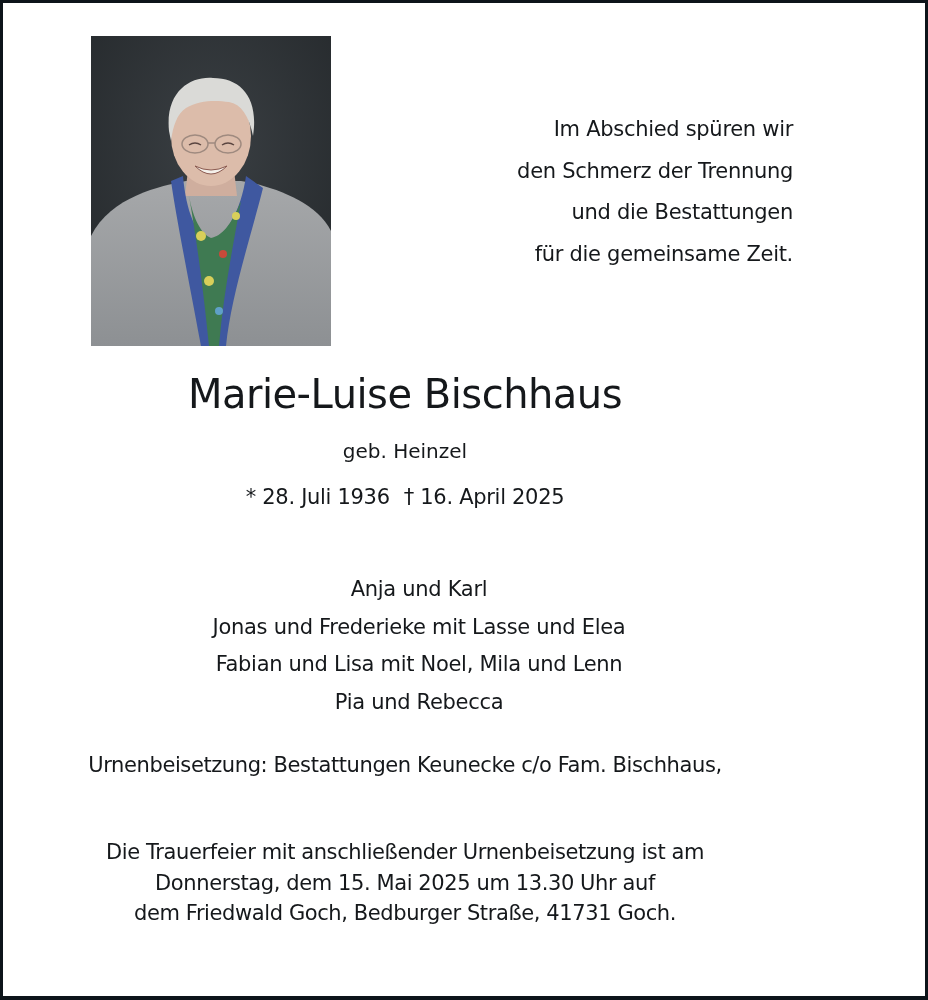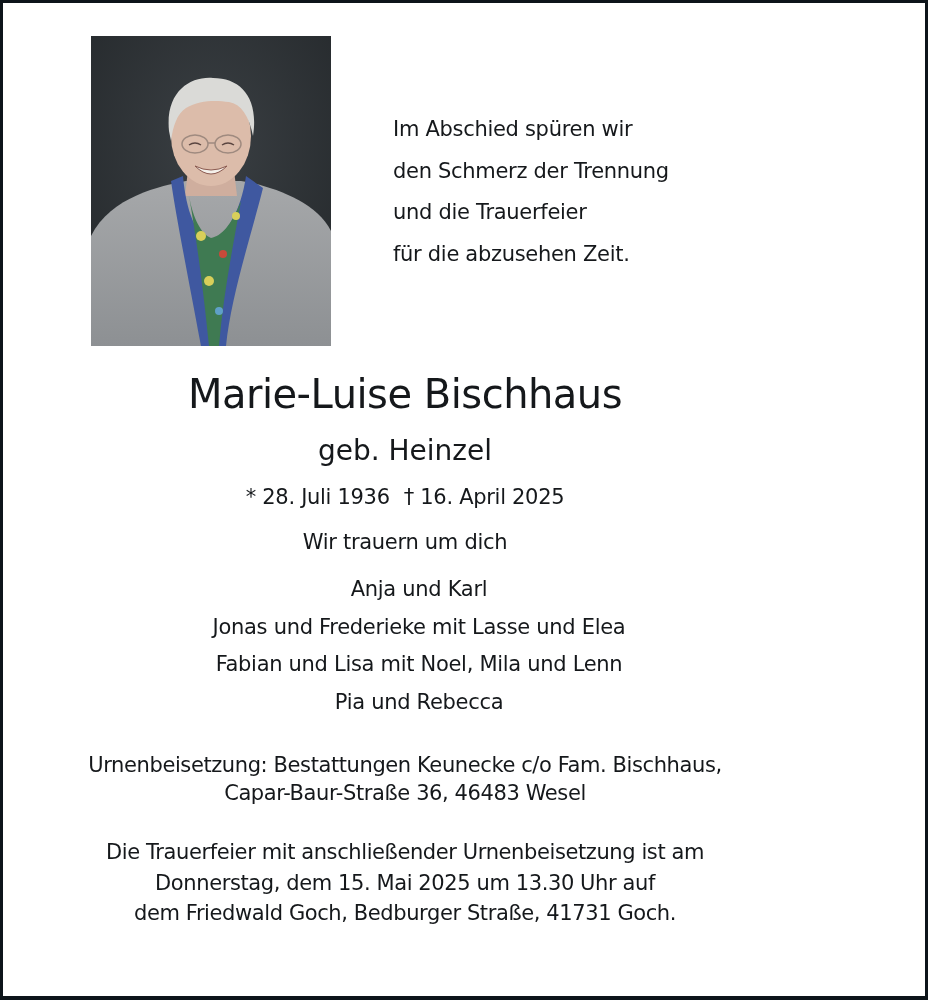--- a/index.html
+++ b/index.html
@@ -31,21 +31,21 @@
       height: 310px;
       overflow: hidden;
       background: #2e3337;
     }
     .photo svg { display: block; }
     .verse {
       position: absolute;
       left: 390px;
       top: 106px;
       width: 400px;
-      text-align: left;
+      text-align: right;
       font-size: 21px;
       line-height: 41.5px;
       letter-spacing: -0.3px;
     }
     .verse div { white-space: nowrap; }
     .center-block {
       position: absolute;
       left: 0;
       width: 804px;
       text-align: center;
@@ -54,21 +54,21 @@
     .name {
       top: 363px;
       font-size: 40px;
       line-height: 56px;
       letter-spacing: -0.5px;
       font-weight: normal;
       margin: 0;
     }
     .maiden {
       top: 432px;
-      font-size: 28px;
+      font-size: 20px;
       line-height: 32px;
     }
     .dates {
       top: 477px;
       font-size: 21px;
       line-height: 34px;
       letter-spacing: -0.3px;
     }
     .dates .gap { display: inline-block; width: 14px; }
     .mourn {
@@ -140,44 +140,42 @@
       <path d="M98 109 Q 104 105 110 109" stroke="#5a4540" stroke-width="1.5" fill="none"></path>
       <path d="M131 109 Q 137 105 143 109" stroke="#5a4540" stroke-width="1.5" fill="none"></path>
 
       <path d="M104 130 Q 120 146 136 130 Q 120 138 104 130 Z" fill="#f4f0ea" stroke="#8a5a50" stroke-width="1"></path>
     </svg>
   </div>
 
   <div class="verse">
     <div>Im Abschied spüren wir</div>
     <div>den Schmerz der Trennung</div>
-    <div>und die Trauerfeier</div>
-    <div>für die abzusehen Zeit.</div>
+    <div>und die Bestattungen</div>
+    <div>für die gemeinsame Zeit.</div>
   </div>
 
   <h1 class="center-block name">Marie-Luise Bischhaus</h1>
 
   <div class="center-block maiden">geb. Heinzel</div>
 
   <div class="center-block dates">
     <span>* 28. Juli 1936</span><span class="gap"></span><span>† 16. April 2025</span>
   </div>
 
-  <div class="center-block mourn">Wir trauern um dich</div>
 
   <div class="center-block family">
     <div>Anja und Karl</div>
     <div>Jonas und Frederieke mit Lasse und Elea</div>
     <div>Fabian und Lisa mit Noel, Mila und Lenn</div>
     <div>Pia und Rebecca</div>
   </div>
 
   <div class="center-block address">
     <div>Urnenbeisetzung: Bestattungen Keunecke c/o Fam. Bischhaus,</div>
-    <div>Capar-Baur-Straße 36, 46483 Wesel</div>
   </div>
 
   <div class="center-block ceremony">
     <div>Die Trauerfeier mit anschließender Urnenbeisetzung ist am</div>
     <div>Donnerstag, dem 15. Mai 2025 um 13.30 Uhr auf</div>
     <div>dem Friedwald Goch, Bedburger Straße, 41731 Goch.</div>
   </div>
 
 </div>
 

